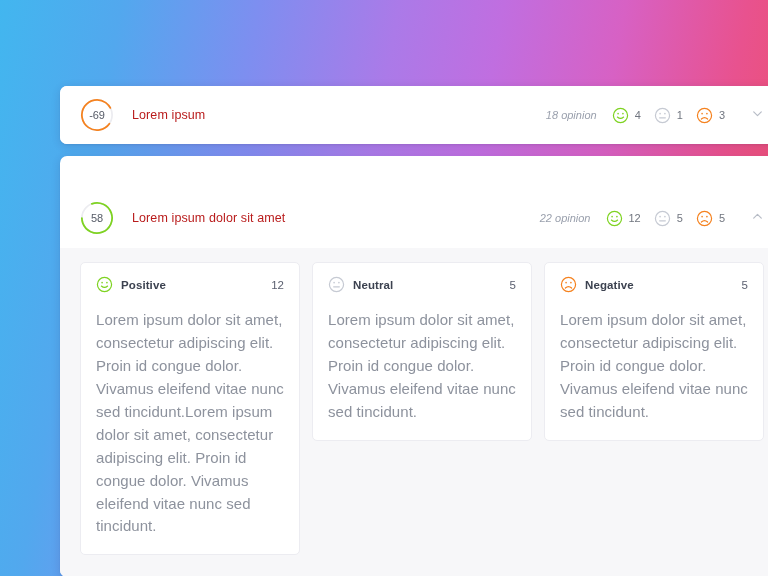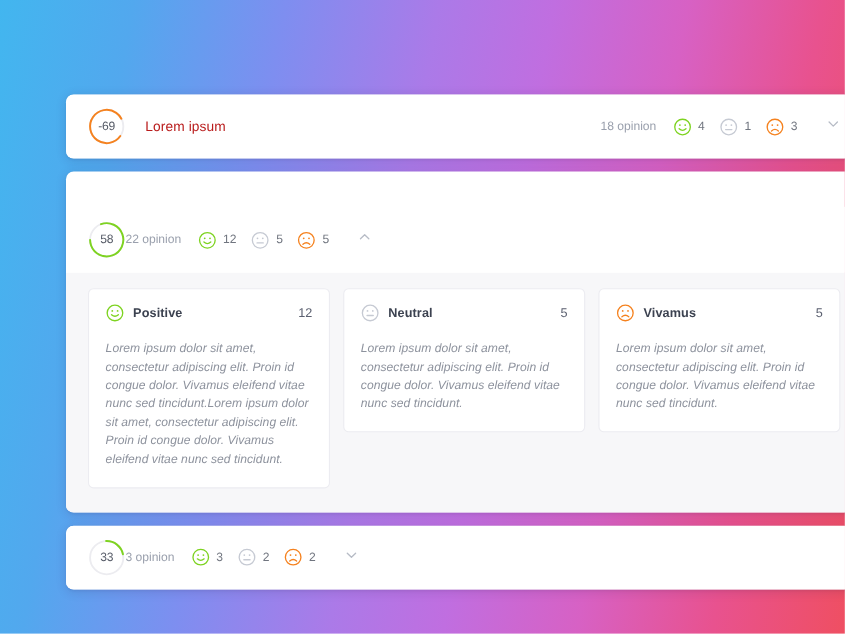--- a/index.html
+++ b/index.html
@@ -94,20 +94,21 @@
     align-items: center;
     flex: 0 0 auto;
     gap: 0;
   }
 
   .opinion-count {
     font-size: 11px;
     color: #9aa0ad;
     margin-right: 15px;
     white-space: nowrap;
+    font-style: italic;
   }
 
   .sent-pill {
     display: flex;
     align-items: center;
     margin-right: 13px;
   }
   .sent-pill .sent-num {
     font-size: 11px;
     color: #70757f;
@@ -158,26 +159,25 @@
     margin-left: 8px;
     flex: 1 1 auto;
     letter-spacing: 0.1px;
   }
   .panel-head .panel-num {
     font-size: 11.5px;
     color: #5b6070;
   }
 
   .panel-text {
-    font-size: 11px;
+    font-size: 15px;
     line-height: 1.53;
     color: #8d929d;
     padding: 5px 15px 16px 15px;
     letter-spacing: 0.05px;
-    font-style: italic;
   }
 </style>
 </head>
 <body>
 
 <div class="stage">
   <div id="cards-container">
       <div class="card">
         <div class="card-header">
           <div class="score-ring">
@@ -233,20 +233,21 @@
       </div>
       <div class="card expanded">
         <div class="card-header">
           <div class="score-ring">
             <svg viewBox="0 0 36 36">
               <circle cx="18" cy="18" r="16" fill="none" stroke="#ececf0" stroke-width="1.8"></circle>
               <circle cx="18" cy="18" r="16" fill="none" stroke="#7ed321" stroke-width="1.9" stroke-linecap="round" stroke-dasharray="80.4247719318987 100.53096491487338" transform="rotate(-110 18 18)"></circle>
             </svg>
             <span class="score-value">58</span>
           </div>
+          <div class="card-title">Lorem ipsum dolor sit amet</div>
           <div class="header-right">
             <span class="opinion-count">22 opinion</span>
             <div class="sent-pill">
               <span>
                 <svg viewBox="0 0 24 24" class="face" fill="none" stroke="#7ed321" stroke-width="1.7" stroke-linecap="round">
                   <circle cx="12" cy="12" r="10"></circle>
                   <circle cx="8.6" cy="9.4" r="1.15" fill="#7ed321" stroke="none"></circle>
                   <circle cx="15.4" cy="9.4" r="1.15" fill="#7ed321" stroke="none"></circle>
                   <path d="M7.6 14.2 Q12 18.2 16.4 14.2"></path>
                 </svg>
@@ -316,21 +317,21 @@
           <div class="panel">
             <div class="panel-head">
               <span>
                 <svg viewBox="0 0 24 24" class="face" fill="none" stroke="#f5821f" stroke-width="1.7" stroke-linecap="round">
                   <circle cx="12" cy="12" r="10"></circle>
                   <circle cx="8.6" cy="9.4" r="1.15" fill="#f5821f" stroke="none"></circle>
                   <circle cx="15.4" cy="9.4" r="1.15" fill="#f5821f" stroke="none"></circle>
                   <path d="M7.6 17.0 Q12 13.0 16.4 17.0"></path>
                 </svg>
               </span>
-              <span class="panel-label">Vivamus</span>
+              <span class="panel-label">Negative</span>
               <span class="panel-num">5</span>
             </div>
             <div class="panel-text">Lorem ipsum dolor sit amet, consectetur adipiscing elit. Proin id congue dolor. Vivamus eleifend vitae nunc sed tincidunt.</div>
           </div>
         </div>
       </div>
       <div class="card">
         <div class="card-header">
           <div class="score-ring">
             <svg viewBox="0 0 36 36">

